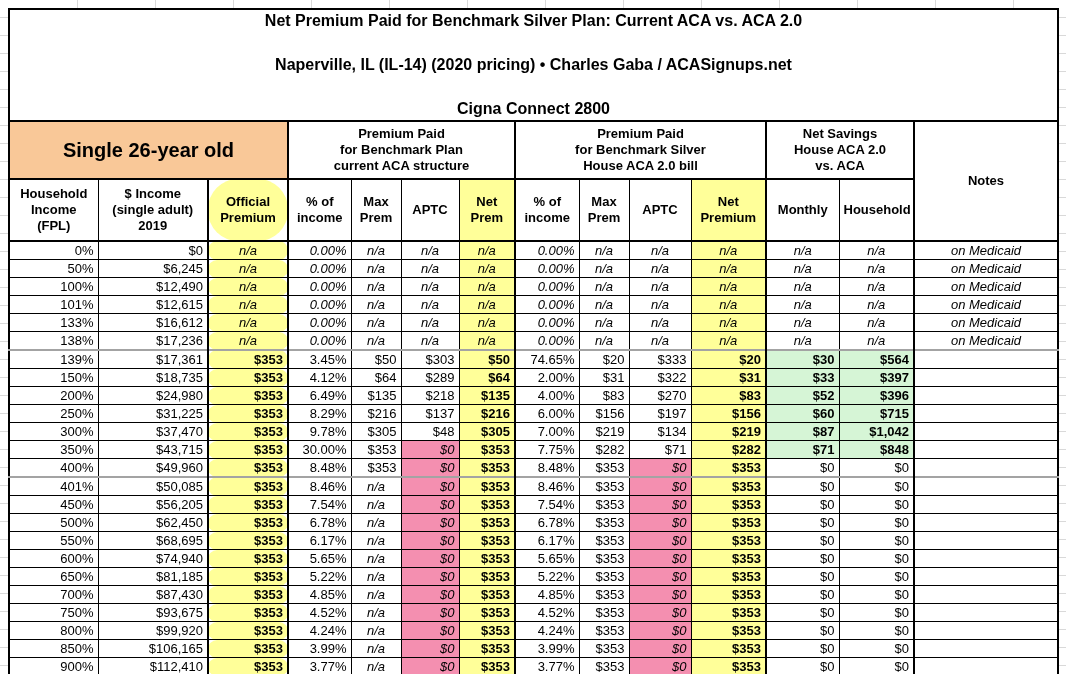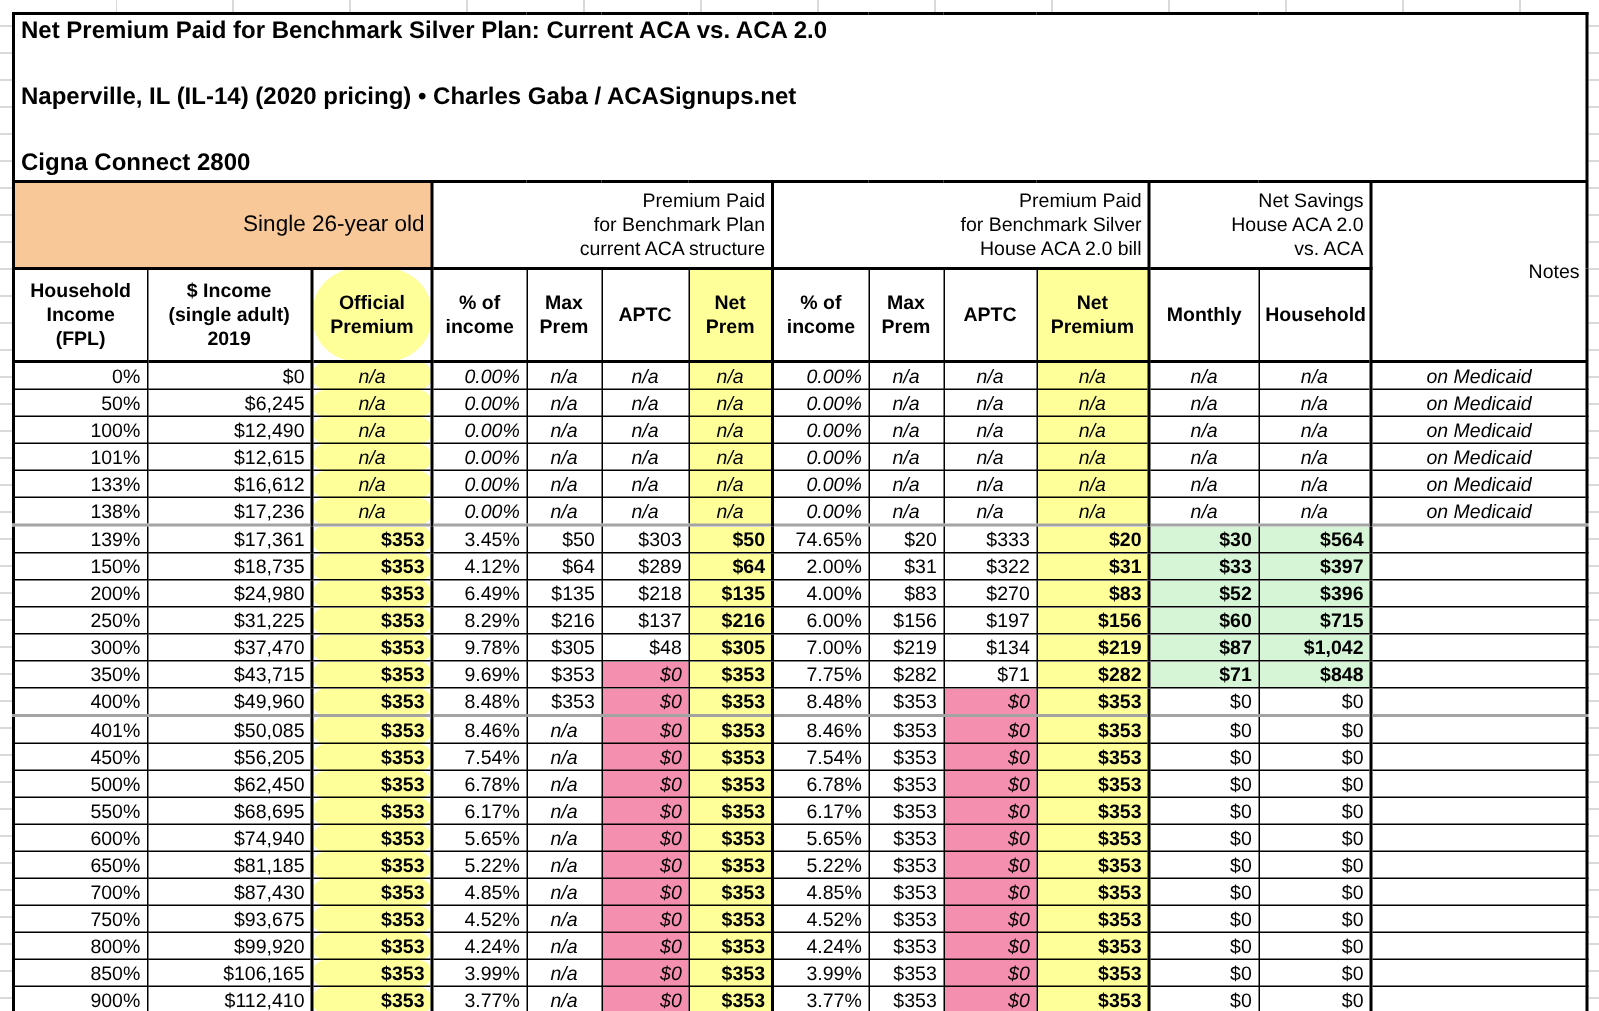--- a/index.html
+++ b/index.html
@@ -17,24 +17,24 @@
     width:1049px;background:#ffffff;
     border:2px solid #000;
   }
   td,th{
     border:1px solid #000;
     font-size:13px;line-height:17px;
     padding:0 4px;overflow:hidden;white-space:nowrap;color:#000;
   }
   tr.data-row{height:18px;}
   
-  td.title-cell{height:70px;font-weight:bold;font-size:16px;line-height:22px;border-bottom:2px solid #000;white-space:pre-line;}
+  td.title-cell{height:70px;text-align:center;font-weight:bold;font-size:16px;line-height:22px;border-bottom:2px solid #000;white-space:pre-line;}
   
-  tr.group-row th{height:56px;font-weight:normal;text-align:right;vertical-align:middle;white-space:pre-line;line-height:16px;border-bottom:2px solid #000;}
-  th.subject-cell{background:var(--orange);font-size:15px;}
+  tr.group-row th{height:56px;font-weight:bold;text-align:center;vertical-align:middle;white-space:pre-line;line-height:16px;border-bottom:2px solid #000;}
+  th.subject-cell{background:var(--orange);font-size:20px;}
   
   tr.colhead-row th{height:60px;font-weight:bold;text-align:center;vertical-align:middle;white-space:pre-line;line-height:16px;border-bottom:2px solid #000;}
   th.notes-cell{font-weight:bold;text-align:center;vertical-align:middle;border-bottom:2px solid #000;}
   
   .r{text-align:right;}
   .c{text-align:center;}
   .b{font-weight:bold;}
   .i{font-style:italic;}
   .yellow{background:var(--yellow);}
   .pink{background:var(--pink);}
@@ -283,21 +283,21 @@
         <td class="r">$134</td>
         <td class="yellow r b vR">$219</td>
         <td class="green r b">$87</td>
         <td class="green r b vR">$1,042</td>
         <td class="c i"></td>
       </tr>
       <tr class="data-row">
         <td class="r">350%</td>
         <td class="r">$43,715</td>
         <td class="yellow r b vL vR">$353</td>
-        <td class="r">9.69%</td>
+        <td class="r">30.00%</td>
         <td class="r">$353</td>
         <td class="pink r i">$0</td>
         <td class="yellow r b vR">$353</td>
         <td class="r">7.75%</td>
         <td class="r">$282</td>
         <td class="r">$71</td>
         <td class="yellow r b vR">$282</td>
         <td class="green r b">$71</td>
         <td class="green r b vR">$848</td>
         <td class="c i"></td>

